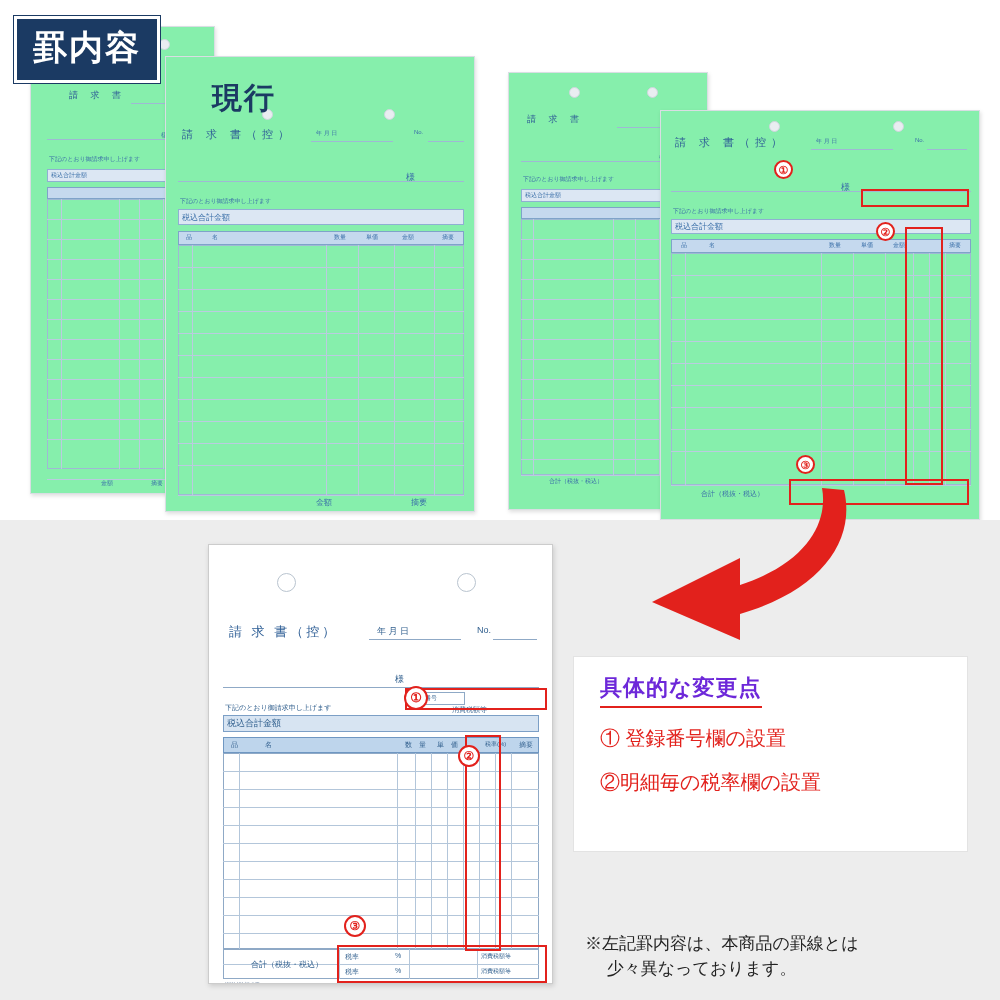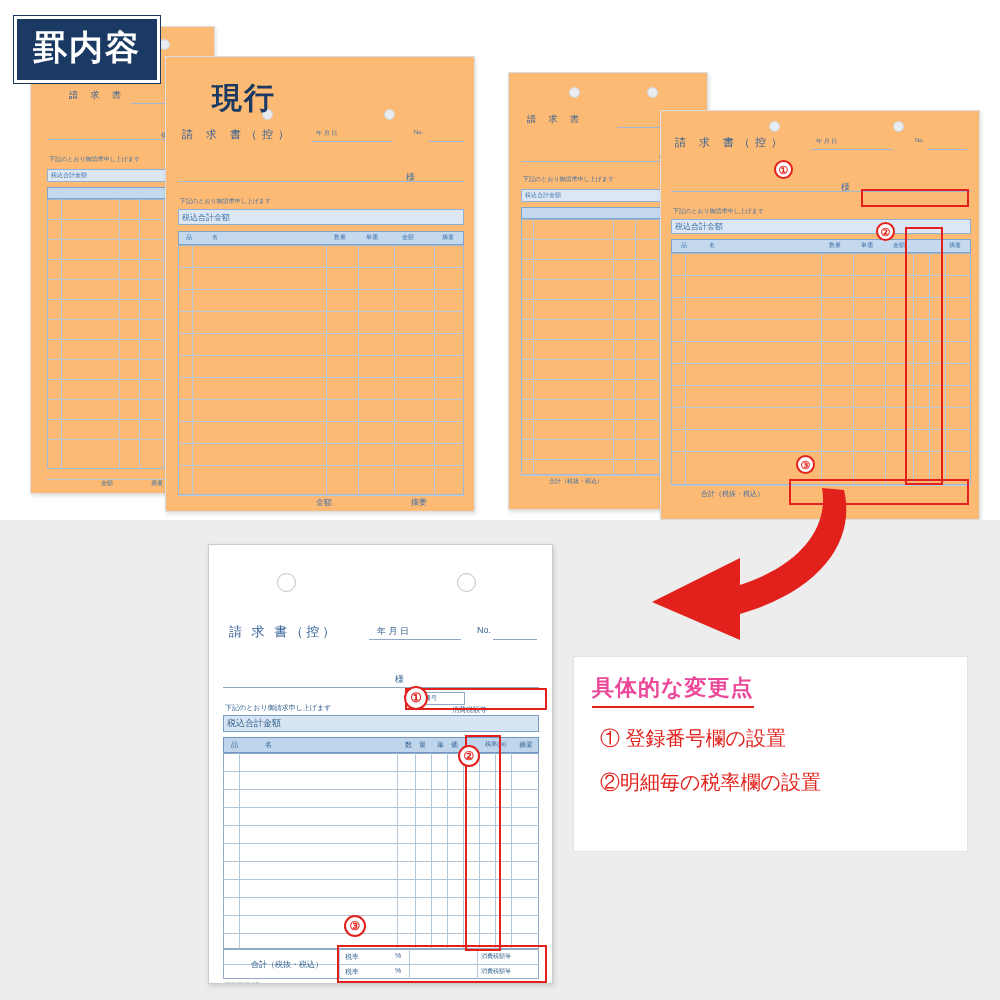--- a/index.html
+++ b/index.html
@@ -51,21 +51,21 @@
     font-size: 28px;
     font-weight: bold;
     color: #1b3a63;
     letter-spacing: 1px;
     z-index: 35;
   }
 
   
   .sheet {
     position: absolute;
-    background: #fdba74;
+    background: #86efac;
     border: 1px solid #d9dee3;
     box-shadow: 1px 2px 4px rgba(0,0,0,0.13);
     overflow: hidden;
   }
   .sheet .hole {
     position: absolute;
     width: 11px; height: 11px;
     border-radius: 50%;
     background: #e9edf1;
     border: 1px solid #cfd6dd;
@@ -199,24 +199,24 @@
   
   .notes {
     position: absolute;
     left: 573px; top: 136px;
     width: 395px; height: 196px;
     background: #ffffff;
     border: 1px solid #e3e3e3;
   }
   .notes-title {
     position: absolute;
-    left: 18px; top: 16px;
+    left: 26px; top: 16px;
     font-size: 22px;
     font-weight: bold;
-    color: #ec4899;
+    color: #6d28d9;
     border-bottom: 2px solid #e2211c;
     padding-bottom: 3px;
     letter-spacing: 1px;
   }
   .notes-item {
     position: absolute;
     left: 26px;
     font-size: 20px;
     color: #e2211c;
     letter-spacing: 0px;
@@ -485,15 +485,17 @@
         <path d="M262 8 C 268 40, 250 82, 180 105 L 180 78 L 92 122 L 180 160 L 180 134 C 262 110, 296 60, 284 10 Z" fill="#e2211c"></path>
       </svg>
     </div>
 
     <div class="notes">
       <div class="notes-title">具体的な変更点</div>
       <div class="notes-item" style="top:68px;">① 登録番号欄の設置</div>
       <div class="notes-item" style="top:112px;">②明細毎の税率欄の設置</div>
     </div>
 
+    <div class="footnote">※左記罫内容は、本商品の罫線とは
+　 少々異なっております。</div>
   </div>
 
 </div>
 
 </body></html>

